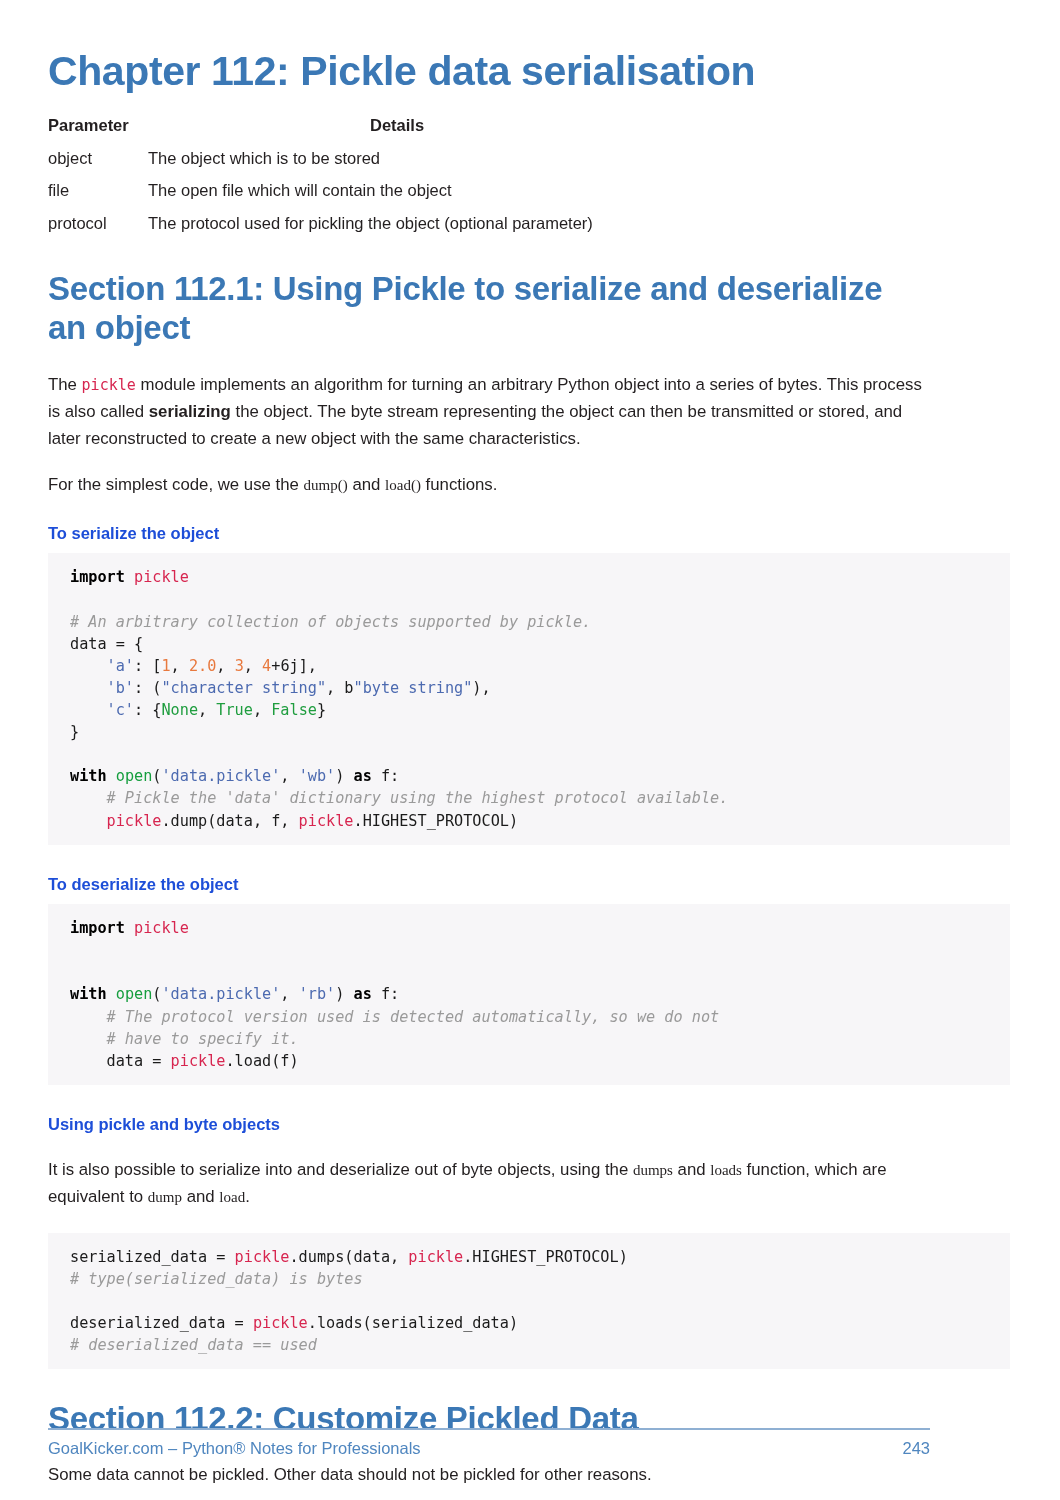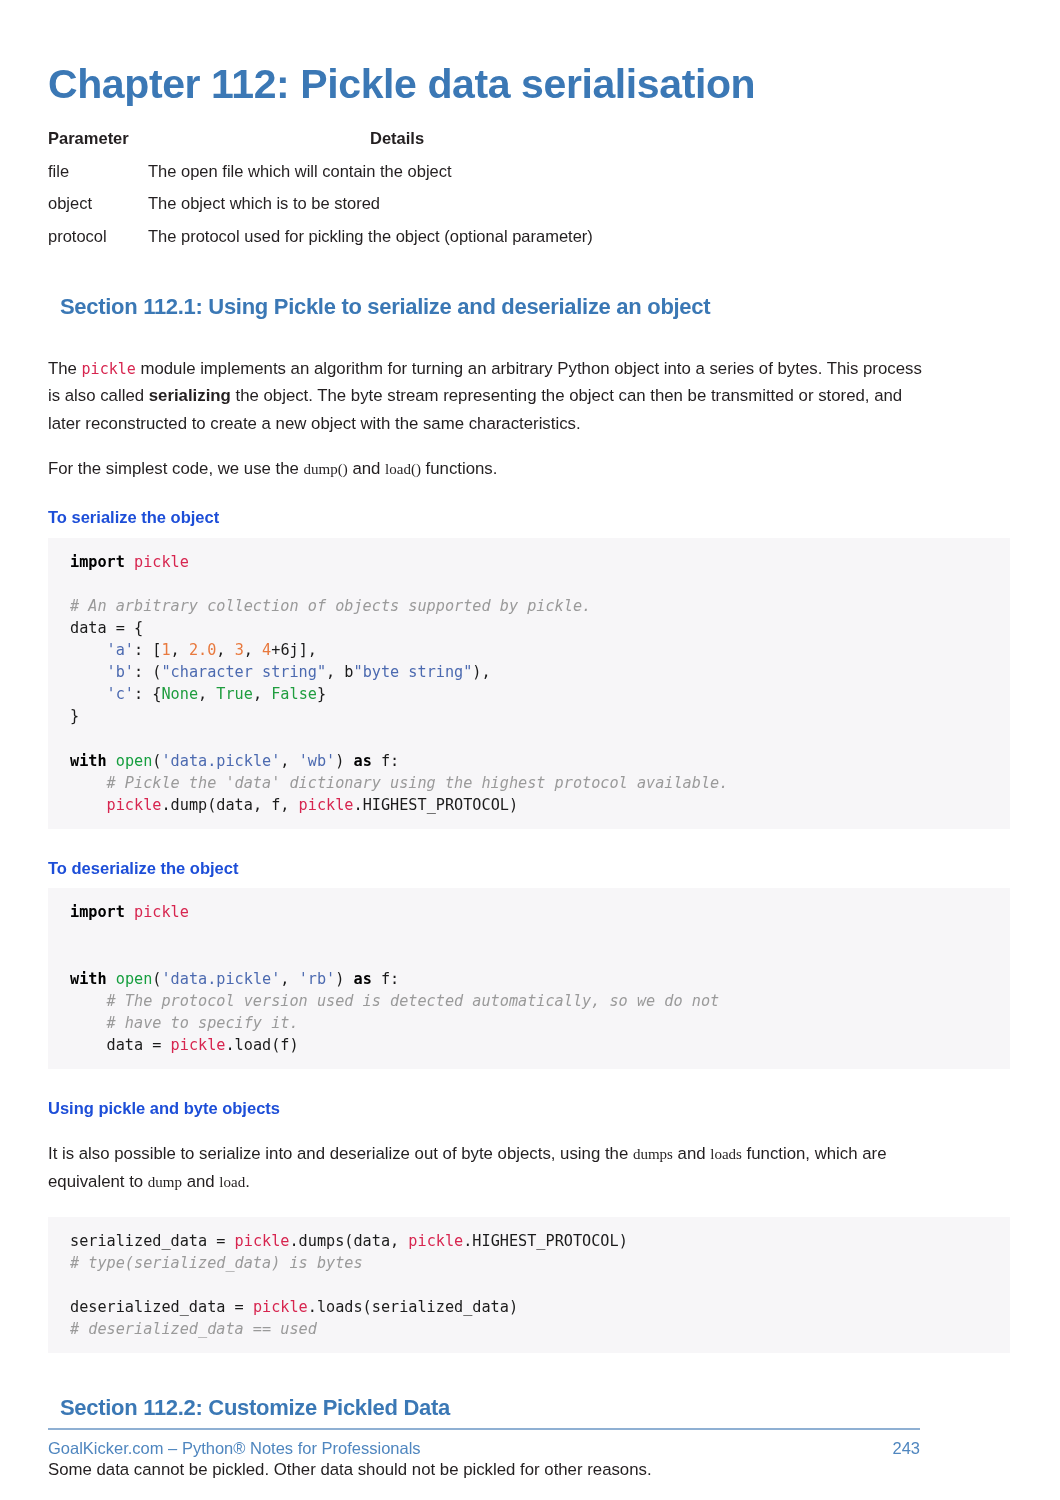--- a/index.html
+++ b/index.html
@@ -10,40 +10,40 @@
     background: #ffffff;
     font-family: "Liberation Sans", sans-serif;
     color: #231f20;
     position: relative;
     overflow: hidden;
   }
   .page {
     position: relative;
     width: 972px;
     height: 1500px;
-    padding: 16px 48px;
+    padding: 3px 48px;
   }
 
   
   .chapter-title {
     color: #3b78b5;
     font-size: 41px;
     font-weight: bold;
     letter-spacing: -0.4px;
     line-height: 1.1;
     margin: 0;
     padding-top: 46px;
   }
   .section-title {
     color: #3b78b5;
-    font-size: 22px;
+    font-size: 33px;
     font-weight: bold;
     letter-spacing: -0.3px;
     line-height: 1.2;
-    margin: 12px;
+    margin: 0;
   }
   .sub-title {
     font-size: 16.5px;
     font-weight: bold;
     color: #1d4ed8;
     margin: 0;
     line-height: 1.3;
   }
 
   
@@ -108,21 +108,21 @@
   .s   { color: #4c6ab0; }                       
   .m   { color: #e8793e; }                       
   .bi  { color: #159e3e; }                       
   .kc  { color: #1f9d3f; }                       
   .n   { color: #1b1b1b; }                       
 
   
   .footer {
     position: absolute;
     left: 48px;
-    right: 52px;
+    right: 42px;
     bottom: 28px;
     height: 44px;
   }
   .footer-rule {
     border-top: 2px solid #8fb0d3;
     width: 100%;
   }
   .footer-row {
     display: flex;
     justify-content: space-between;
@@ -142,26 +142,26 @@
 
   <table class="param-table">
     <thead>
       <tr>
         <th class="col-param">Parameter</th>
         <th class="col-details">Details</th>
       </tr>
     </thead>
     <tbody>
       <tr>
+        <td class="cell-param">object</td>
+        <td class="cell-details">The object which is to be stored</td>
+      </tr>
+      <tr>
         <td class="cell-param">file</td>
         <td class="cell-details">The open file which will contain the object</td>
-      </tr>
-      <tr>
-        <td class="cell-param">object</td>
-        <td class="cell-details">The object which is to be stored</td>
       </tr>
       <tr>
         <td class="cell-param">protocol</td>
         <td class="cell-details">The protocol used for pickling the object (optional parameter)</td>
       </tr>
     </tbody>
   </table>
 
   <div style="height:30px"></div>
 

